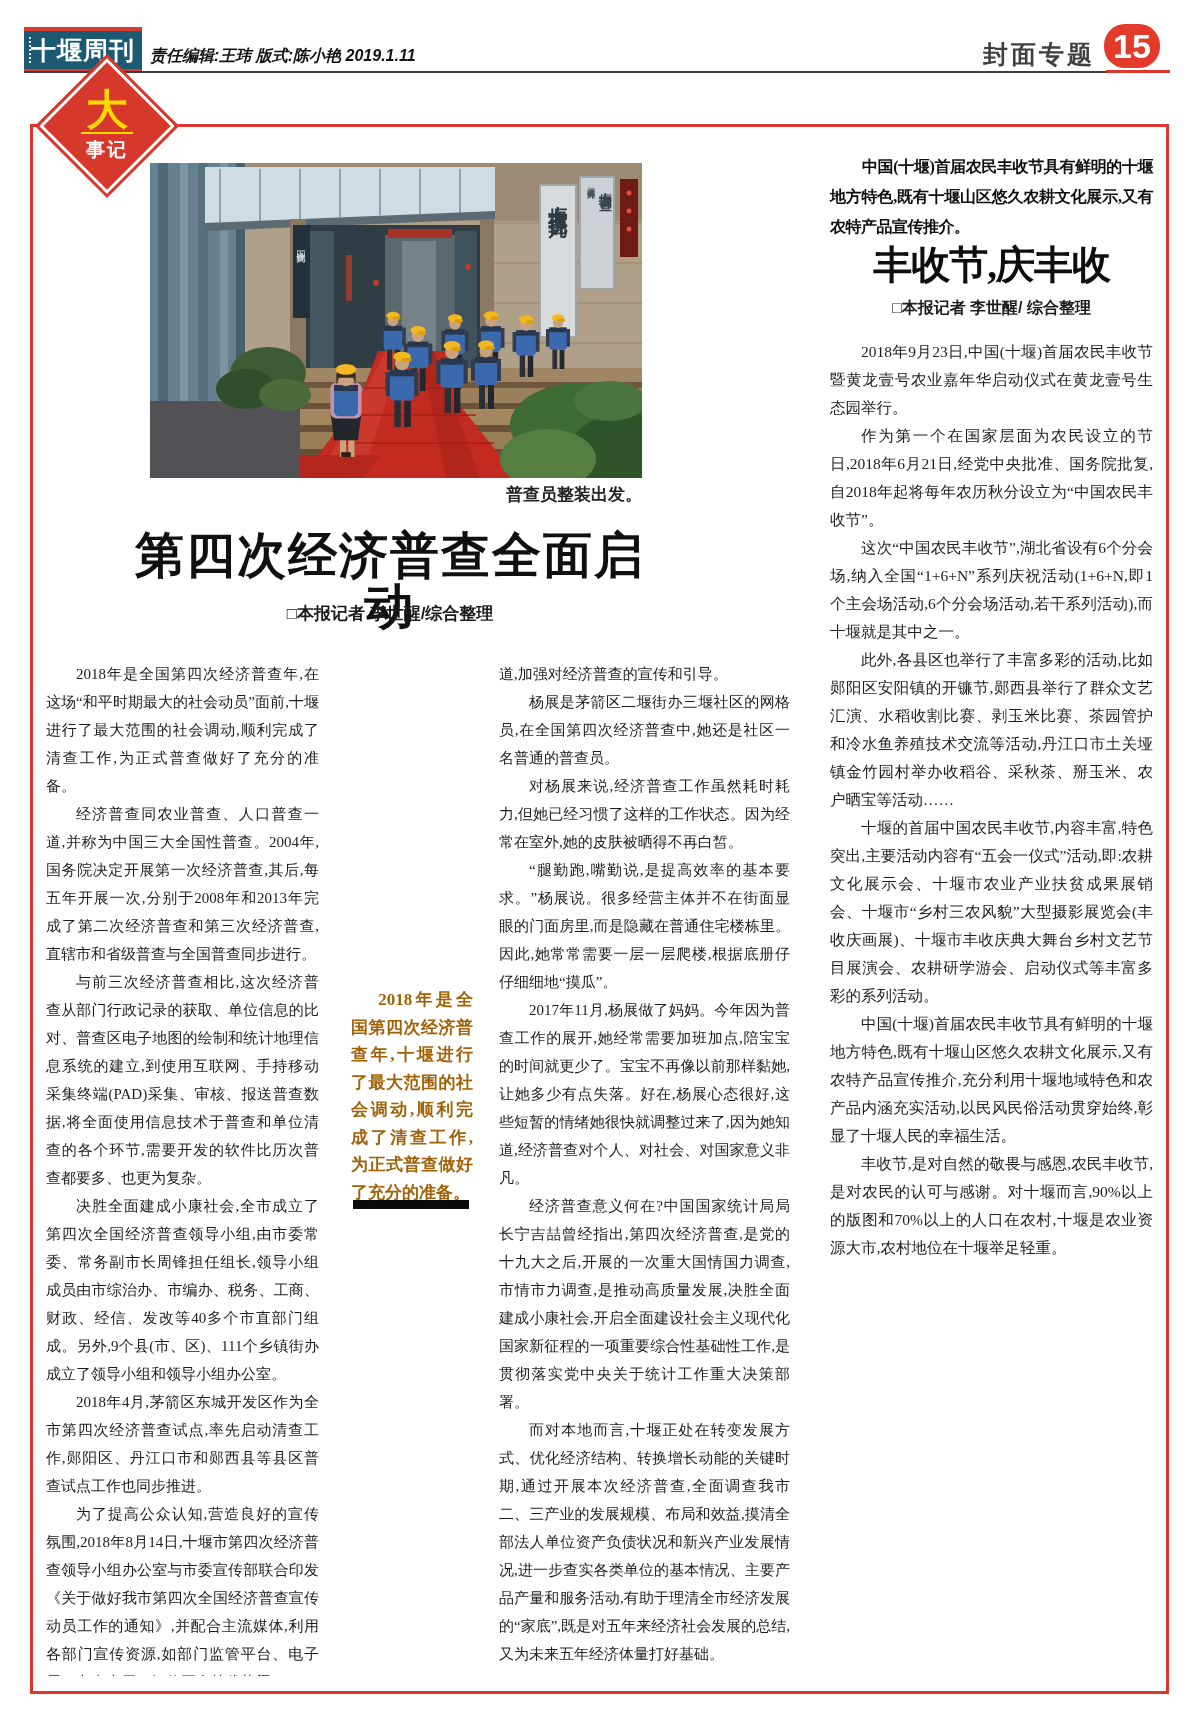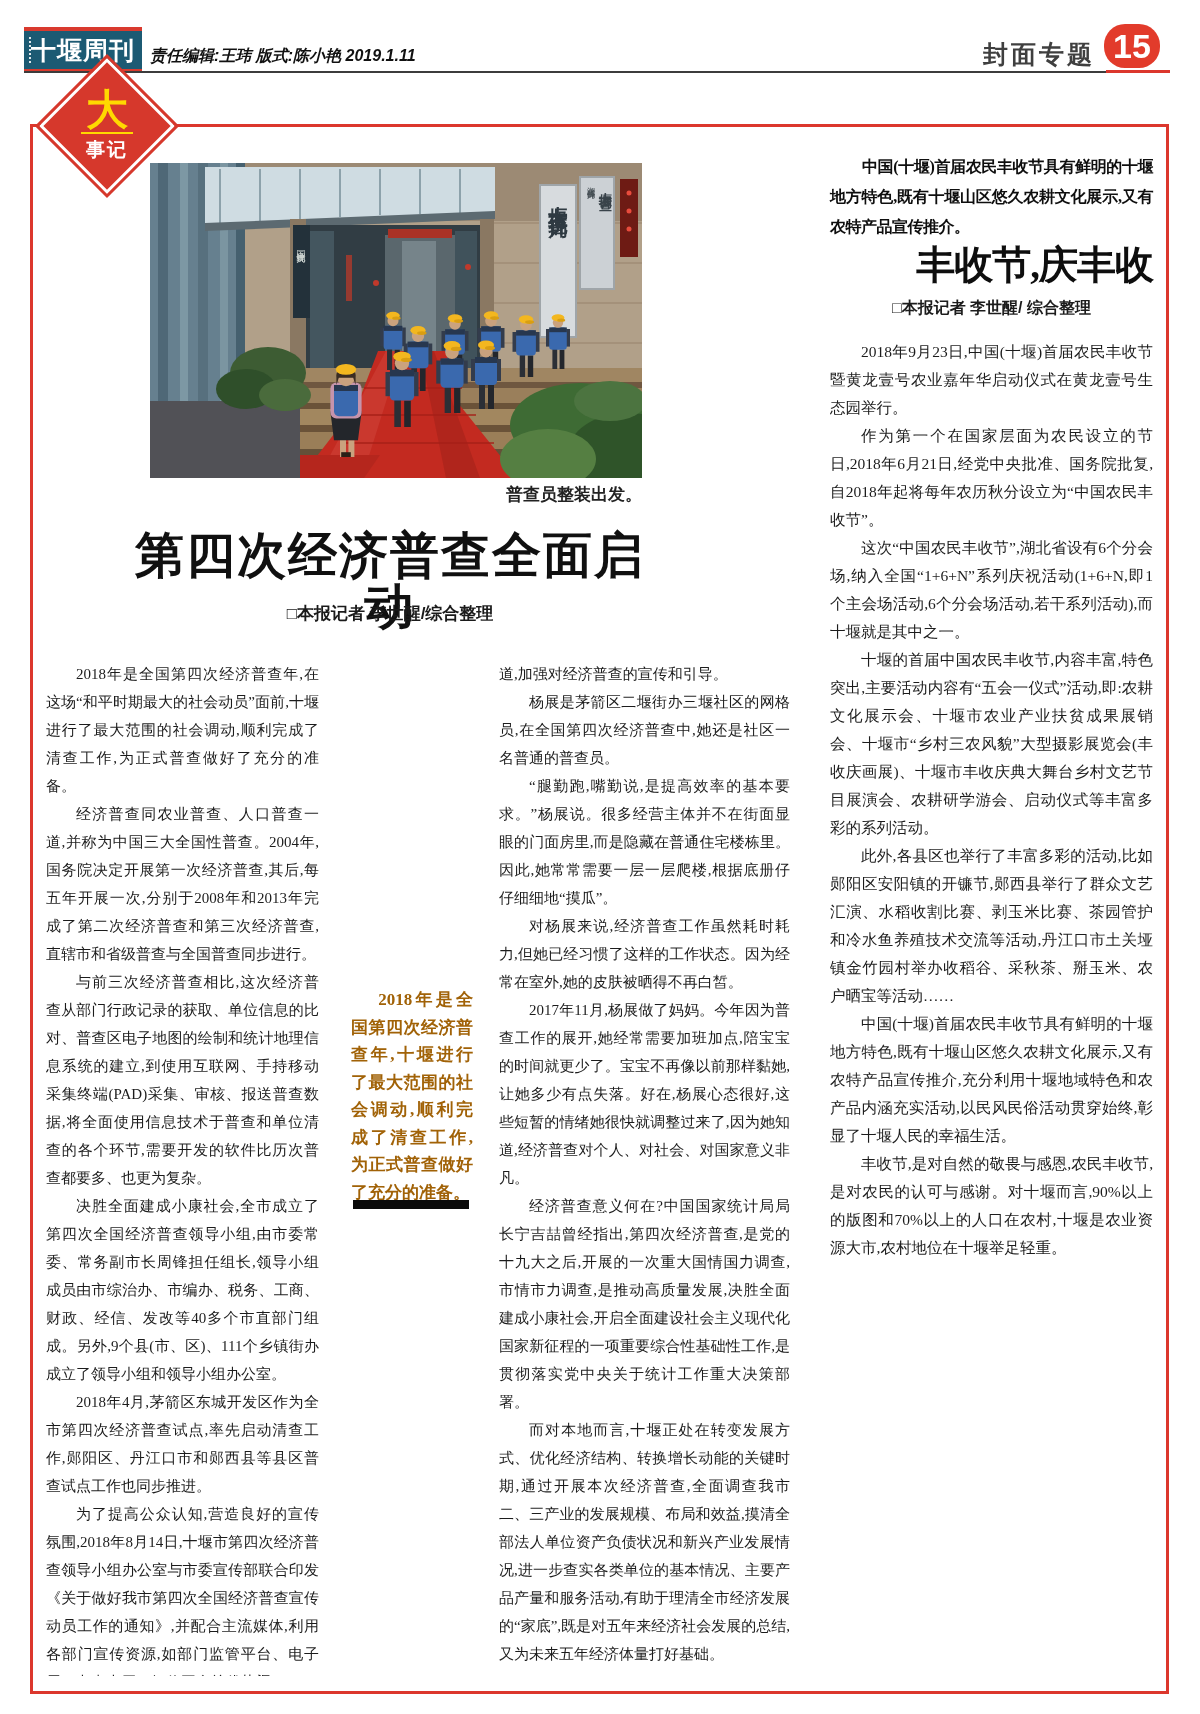--- a/index.html
+++ b/index.html
@@ -53,21 +53,21 @@
   .col1{left:46px;top:660px;width:273px;height:1016px;}
   .col2{left:499px;top:660px;width:291px;height:1016px;}
   .pullquote{position:absolute;left:351px;top:986px;width:122px;font-weight:bold;
              font-size:17px;line-height:27.5px;text-align:justify;color:#a16207;}
   .pullquote p{margin:0;text-indent:1.6em;}
   .pq-bar{position:absolute;left:353px;top:1200px;width:116px;height:9px;background:#0a0a0a;}
   
   .intro2{position:absolute;left:830px;top:152px;width:323px;font-weight:bold;font-size:16px;
           letter-spacing:-0.5px;line-height:30px;text-align:justify;color:#0e0e0e;}
   .intro2 p{margin:0;text-indent:2em;}
-  .headline2{position:absolute;left:830px;top:238px;width:323px;text-align:right;
+  .headline2{position:absolute;left:830px;top:238px;width:323px;text-align:center;
              font-weight:bold;font-size:39px;letter-spacing:-1px;color:#0e0e0e;}
   .byline2{position:absolute;left:830px;top:298px;width:323px;text-align:center;
            font-family:"Liberation Sans",sans-serif;font-weight:bold;font-size:16px;}
   .col3{left:830px;top:338px;width:323px;height:1336px;font-size:15.5px;}
 </style>
 </head>
 <body>
 
 <div class="page">
 
@@ -233,37 +233,37 @@
   </div>
 
   <div class="pullquote">
     <p>2018年是全国第四次经济普查年,十堰进行了最大范围的社会调动,顺利完成了清查工作,为正式普查做好了充分的准备。</p>
   </div>
   <div class="pq-bar"></div>
 
   <div class="bodycol col2">
     <p class="cont">道,加强对经济普查的宣传和引导。</p>
     <p>杨展是茅箭区二堰街办三堰社区的网格员,在全国第四次经济普查中,她还是社区一名普通的普查员。</p>
+    <p>对杨展来说,经济普查工作虽然耗时耗力,但她已经习惯了这样的工作状态。因为经常在室外,她的皮肤被晒得不再白皙。</p>
     <p>“腿勤跑,嘴勤说,是提高效率的基本要求。”杨展说。很多经营主体并不在街面显眼的门面房里,而是隐藏在普通住宅楼栋里。因此,她常常需要一层一层爬楼,根据底册仔仔细细地“摸瓜”。</p>
-    <p>对杨展来说,经济普查工作虽然耗时耗力,但她已经习惯了这样的工作状态。因为经常在室外,她的皮肤被晒得不再白皙。</p>
     <p>2017年11月,杨展做了妈妈。今年因为普查工作的展开,她经常需要加班加点,陪宝宝的时间就更少了。宝宝不再像以前那样黏她,让她多少有点失落。好在,杨展心态很好,这些短暂的情绪她很快就调整过来了,因为她知道,经济普查对个人、对社会、对国家意义非凡。</p>
     <p>经济普查意义何在?中国国家统计局局长宁吉喆曾经指出,第四次经济普查,是党的十九大之后,开展的一次重大国情国力调查,市情市力调查,是推动高质量发展,决胜全面建成小康社会,开启全面建设社会主义现代化国家新征程的一项重要综合性基础性工作,是贯彻落实党中央关于统计工作重大决策部署。</p>
     <p>而对本地而言,十堰正处在转变发展方式、优化经济结构、转换增长动能的关键时期,通过开展本次经济普查,全面调查我市二、三产业的发展规模、布局和效益,摸清全部法人单位资产负债状况和新兴产业发展情况,进一步查实各类单位的基本情况、主要产品产量和服务活动,有助于理清全市经济发展的“家底”,既是对五年来经济社会发展的总结,又为未来五年经济体量打好基础。</p>
   </div>
 
   <div class="intro2">
     <p>中国(十堰)首届农民丰收节具有鲜明的十堰地方特色,既有十堰山区悠久农耕文化展示,又有农特产品宣传推介。</p>
   </div>
   <div class="headline2">丰收节,庆丰收</div>
   <div class="byline2">□本报记者 李世醒/ 综合整理</div>
 
   <div class="bodycol col3">
     <p>2018年9月23日,中国(十堰)首届农民丰收节暨黄龙壹号农业嘉年华启动仪式在黄龙壹号生态园举行。</p>
     <p>作为第一个在国家层面为农民设立的节日,2018年6月21日,经党中央批准、国务院批复,自2018年起将每年农历秋分设立为“中国农民丰收节”。</p>
     <p>这次“中国农民丰收节”,湖北省设有6个分会场,纳入全国“1+6+N”系列庆祝活动(1+6+N,即1个主会场活动,6个分会场活动,若干系列活动),而十堰就是其中之一。</p>
+    <p>此外,各县区也举行了丰富多彩的活动,比如郧阳区安阳镇的开镰节,郧西县举行了群众文艺汇演、水稻收割比赛、剥玉米比赛、茶园管护和冷水鱼养殖技术交流等活动,丹江口市土关垭镇金竹园村举办收稻谷、采秋茶、掰玉米、农户晒宝等活动……</p>
     <p>十堰的首届中国农民丰收节,内容丰富,特色突出,主要活动内容有“五会一仪式”活动,即:农耕文化展示会、十堰市农业产业扶贫成果展销会、十堰市“乡村三农风貌”大型摄影展览会(丰收庆画展)、十堰市丰收庆典大舞台乡村文艺节目展演会、农耕研学游会、启动仪式等丰富多彩的系列活动。</p>
-    <p>此外,各县区也举行了丰富多彩的活动,比如郧阳区安阳镇的开镰节,郧西县举行了群众文艺汇演、水稻收割比赛、剥玉米比赛、茶园管护和冷水鱼养殖技术交流等活动,丹江口市土关垭镇金竹园村举办收稻谷、采秋茶、掰玉米、农户晒宝等活动……</p>
     <p>中国(十堰)首届农民丰收节具有鲜明的十堰地方特色,既有十堰山区悠久农耕文化展示,又有农特产品宣传推介,充分利用十堰地域特色和农产品内涵充实活动,以民风民俗活动贯穿始终,彰显了十堰人民的幸福生活。</p>
     <p>丰收节,是对自然的敬畏与感恩,农民丰收节,是对农民的认可与感谢。对十堰而言,90%以上的版图和70%以上的人口在农村,十堰是农业资源大市,农村地位在十堰举足轻重。</p>
 
   </div>
 
 </div>
 
 </body></html>

